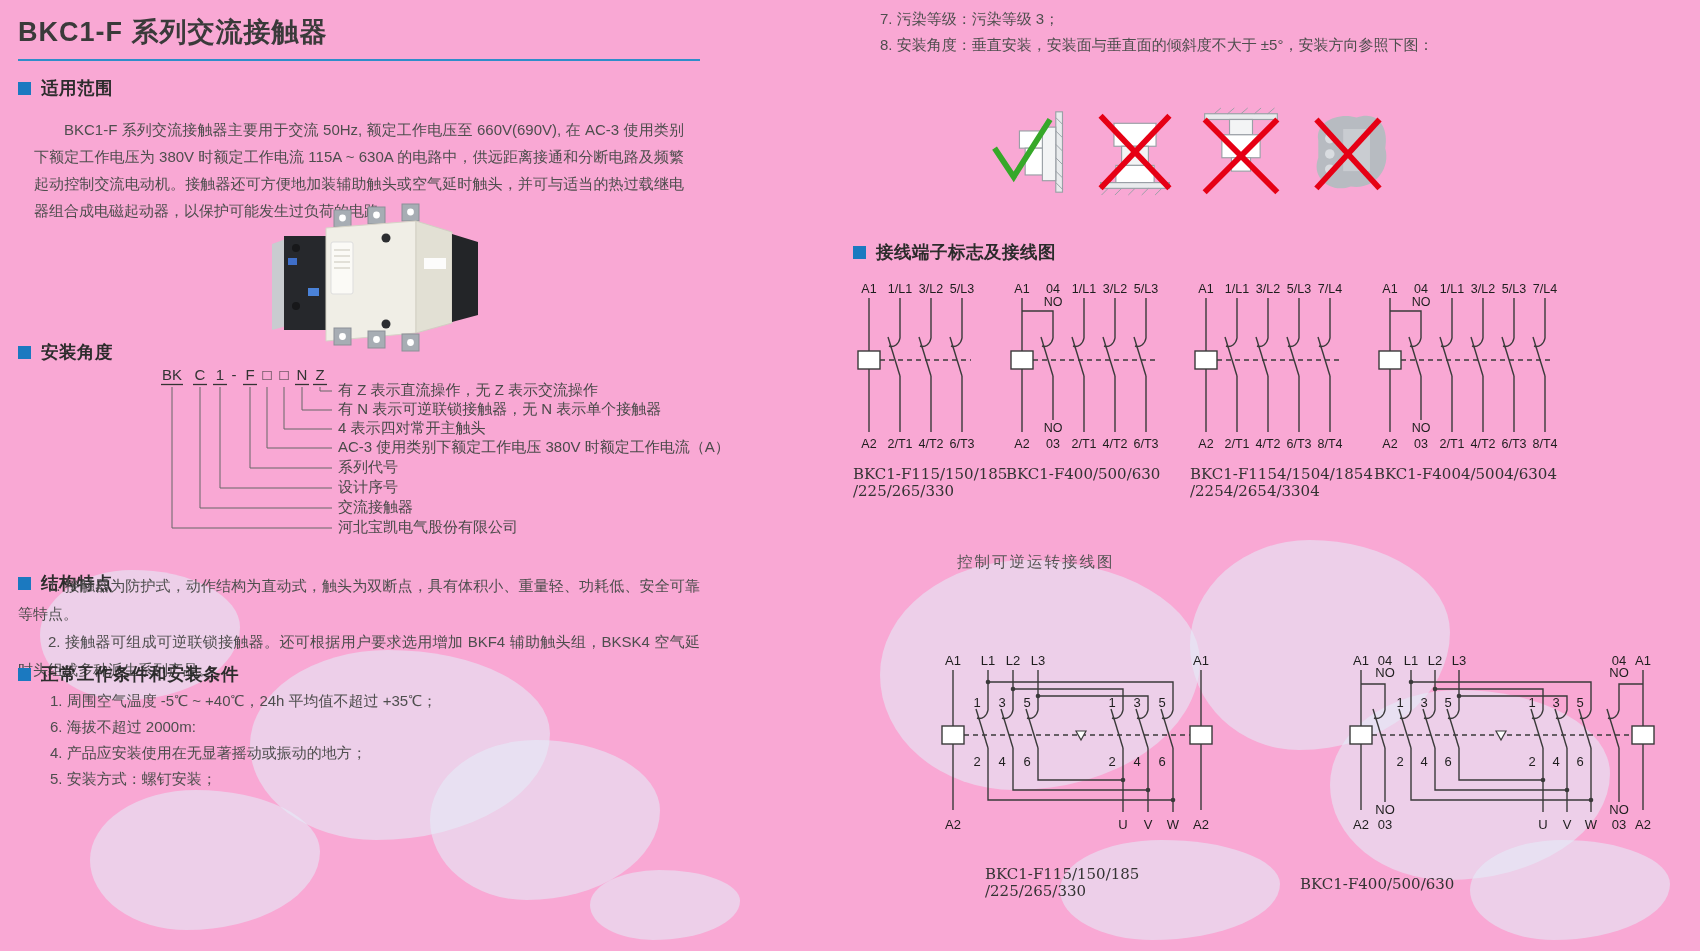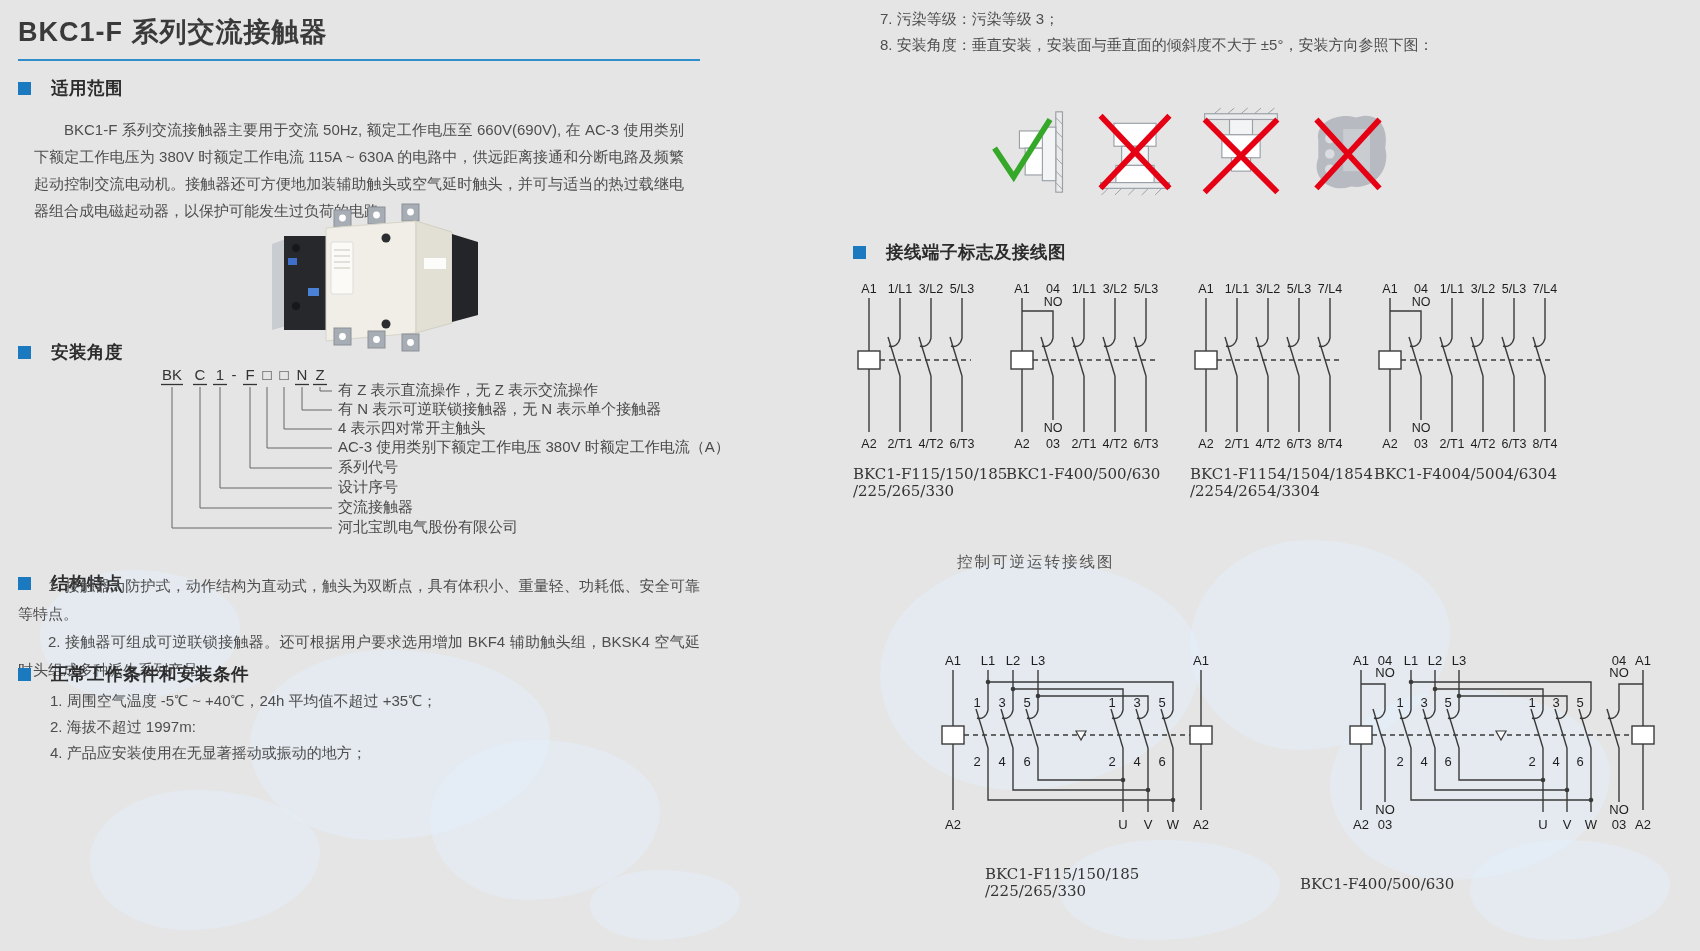--- a/index.html
+++ b/index.html
@@ -1,24 +1,24 @@
 <!DOCTYPE html>
 <html><head>
 <meta charset="utf-8">
 <style>
   html,body{margin:0;padding:0;}
   body{font-family:"Liberation Sans",sans-serif;background:#fff;}
-  .page{position:relative;width:1700px;height:951px;background:#e5e5e5;overflow:hidden;}
+  .page{position:relative;width:1700px;height:951px;background:#f9a8d4;overflow:hidden;}
   .wm{position:absolute;background:#e3eef9;opacity:.55;border-radius:46% 54% 58% 42%/50% 44% 56% 50%;z-index:0;}
   .col{position:absolute;top:0;z-index:2;}
   .col-left{left:18px;width:682px;height:951px;}
   .col-right{left:845px;width:840px;height:951px;}
   #page-title{position:absolute;left:0;top:14px;margin:0;font-size:27px;font-weight:bold;color:#3a3a3a;letter-spacing:1px;}
   #title-rule{position:absolute;left:0;top:59px;width:682px;height:2px;background:#2f8dc9;}
-  .section-head{display:flex;align-items:center;gap:20px;text-align:right;}
+  .section-head{display:flex;align-items:center;gap:10px;text-align:right;}
   .section-head .sq{width:13px;height:13px;background:#1b79c0;flex:0 0 auto;}
   .section-head h2{margin:0;font-size:17.5px;font-weight:bold;color:#2c2c2c;letter-spacing:.5px;}
   #scope-head{position:absolute;left:0;top:76px;}
   #scope-body{position:absolute;left:0;top:100px;width:682px;}
   #scope-body p{margin:16px;text-indent:2em;line-height:27px;text-align:justify;color:#4e4e4e;font-size:15px;}
   #product-figure{position:absolute;left:240px;top:202px;}
   #model-head{position:absolute;left:0;top:340px;}
   #model-svg{position:absolute;left:132px;top:366px;}
   #features-head{position:absolute;left:0;top:546px;margin-top:25px;}
   #features-body{position:absolute;left:0;top:572px;width:682px;}
@@ -176,22 +176,23 @@
       <p>1. 接触器为防护式，动作结构为直动式，触头为双断点，具有体积小、重量轻、功耗低、安全可靠等特点。</p>
       <p>2. 接触器可组成可逆联锁接触器。还可根据用户要求选用增加 BKF4 辅助触头组，BKSK4 空气延时头组成多种派生系列产品。</p>
     </div>
 
     <div id="cond-head" class="section-head">
       <span class="sq"></span>
       <h2>正常工作条件和安装条件</h2>
     </div>
     <div id="cond-body">
       <p>1. 周围空气温度 -5℃ ~ +40℃，24h 平均值不超过 +35℃；</p>
-      <p>2. 海拔不超过 1997m:</p>
+      <p>6. 海拔不超过 2000m:</p>
       <p>4. 产品应安装使用在无显著摇动或振动的地方；</p>
+      <p>5. 安装方式：螺钉安装；</p>
     </div>
   </div>
 
   <div class="col col-right">
     <div id="cond-cont">
       <p>7. 污染等级：污染等级 3；</p>
       <p>8. 安装角度：垂直安装，安装面与垂直面的倾斜度不大于 ±5°，安装方向参照下图：</p>
     </div>
 
     <div id="icons-row">

